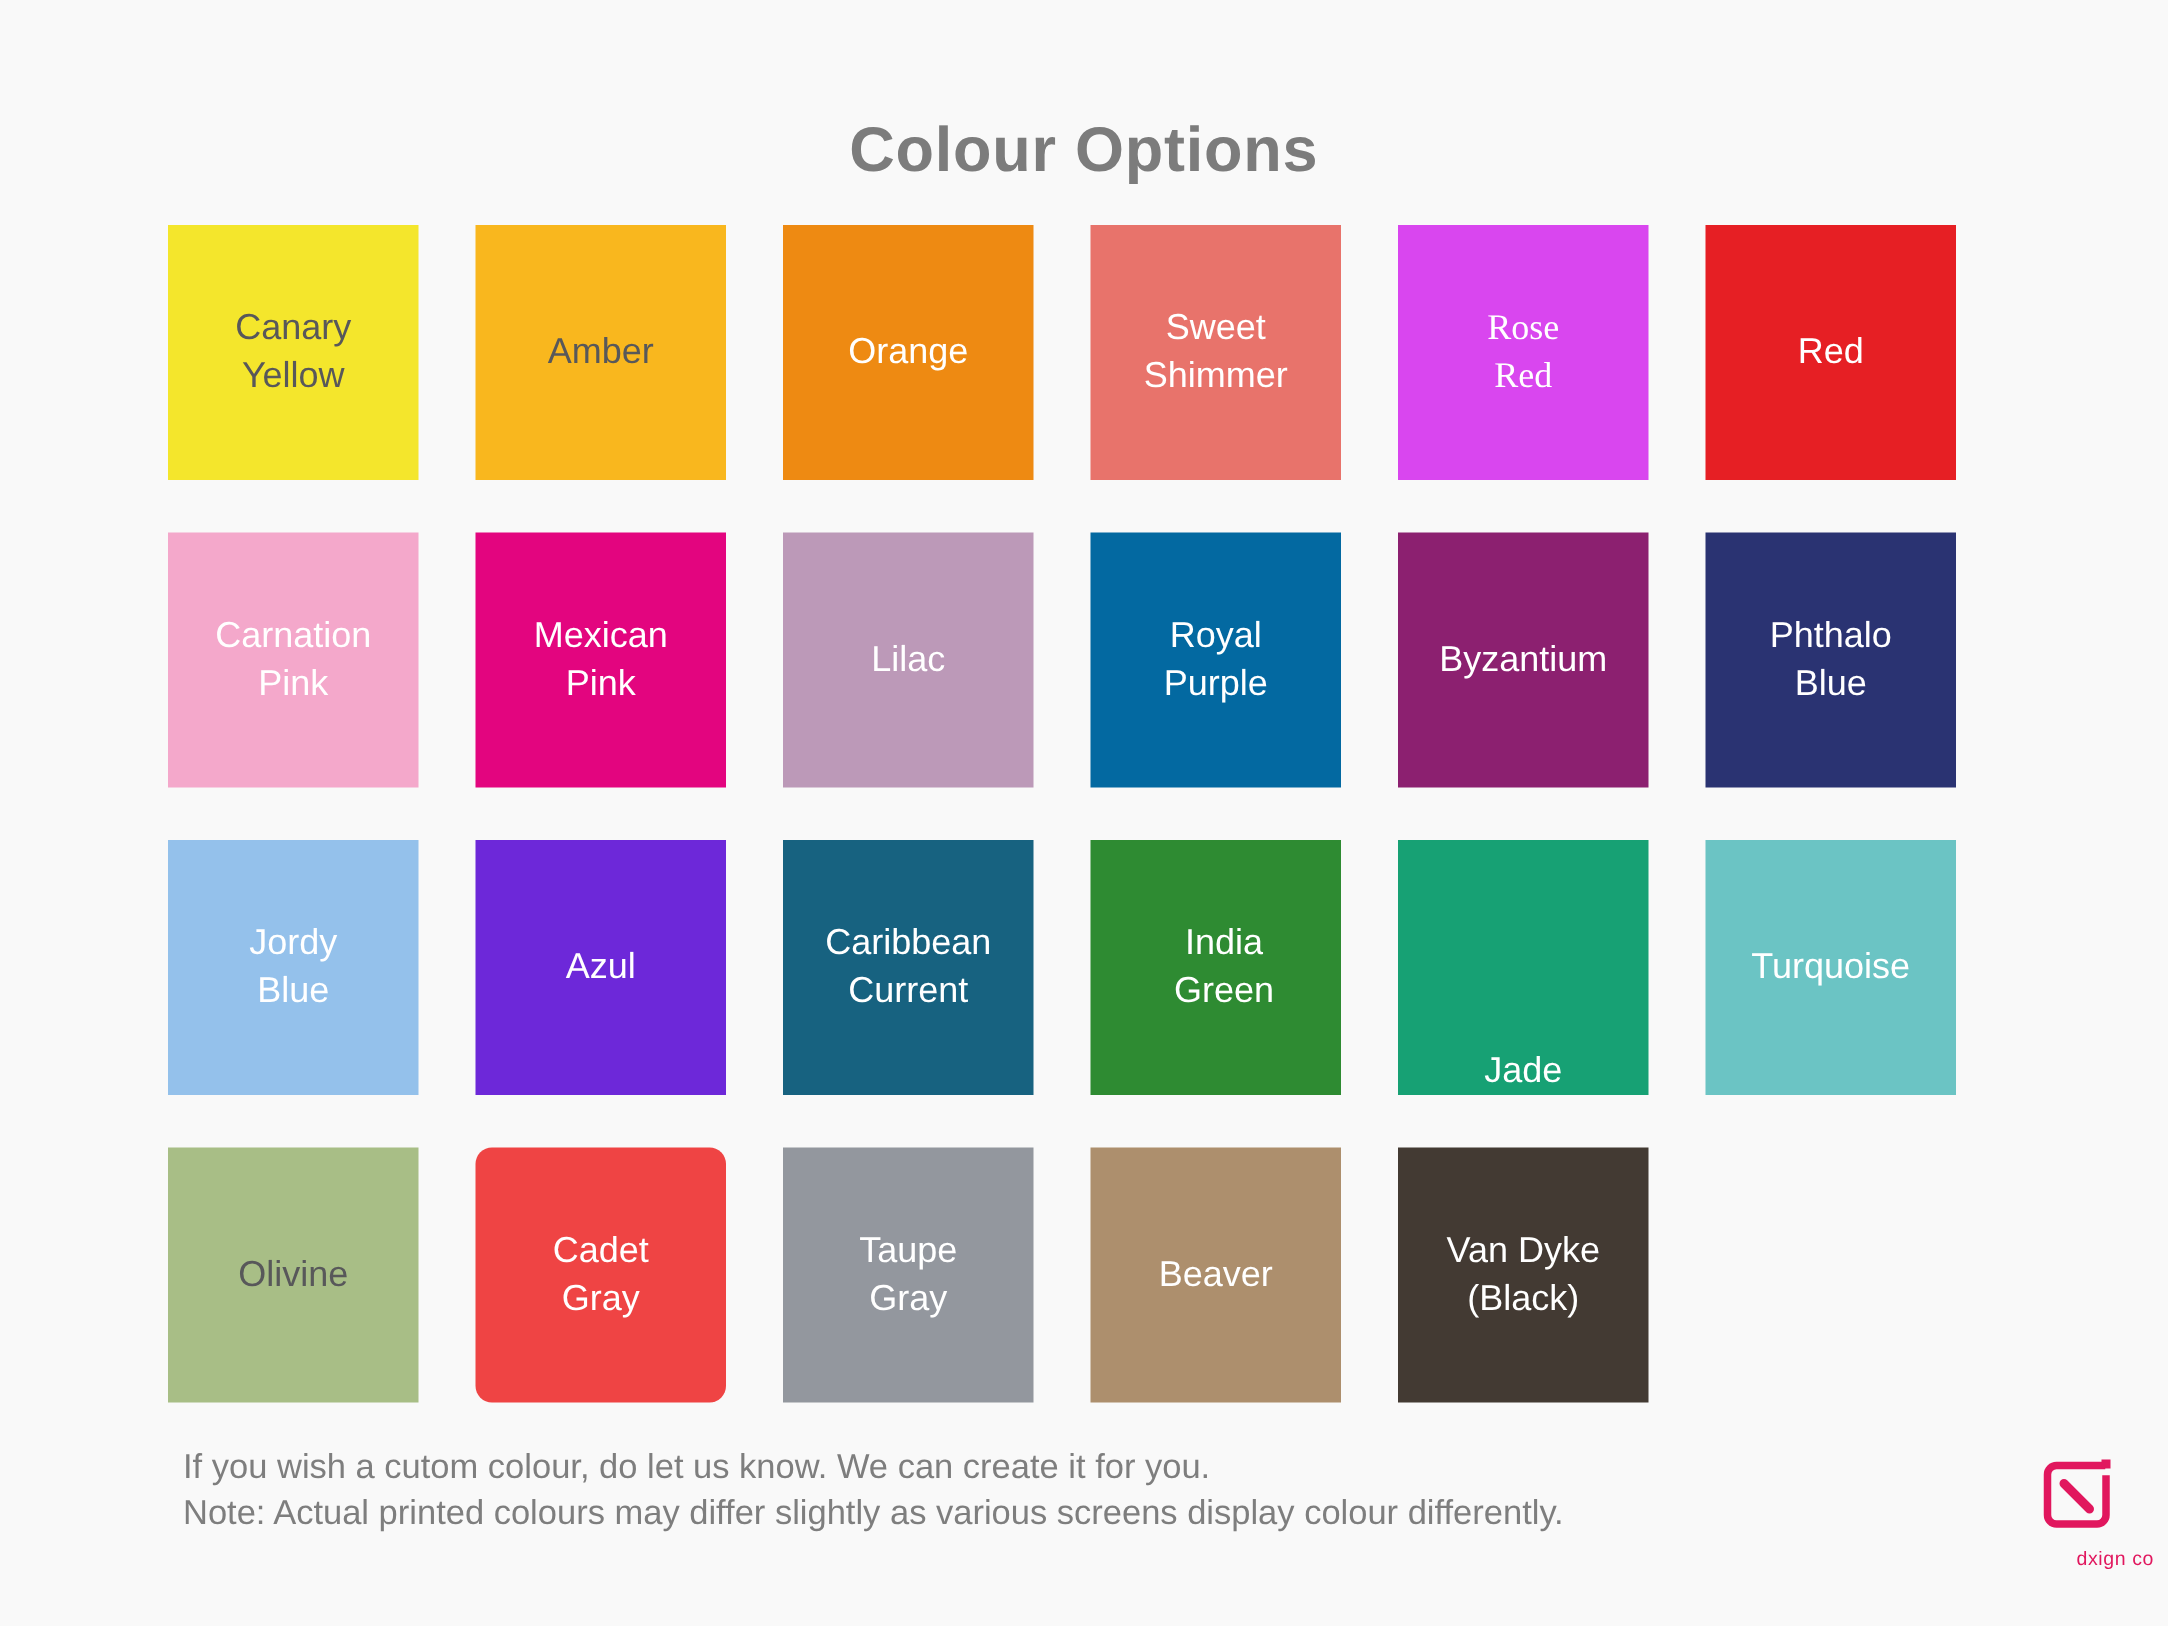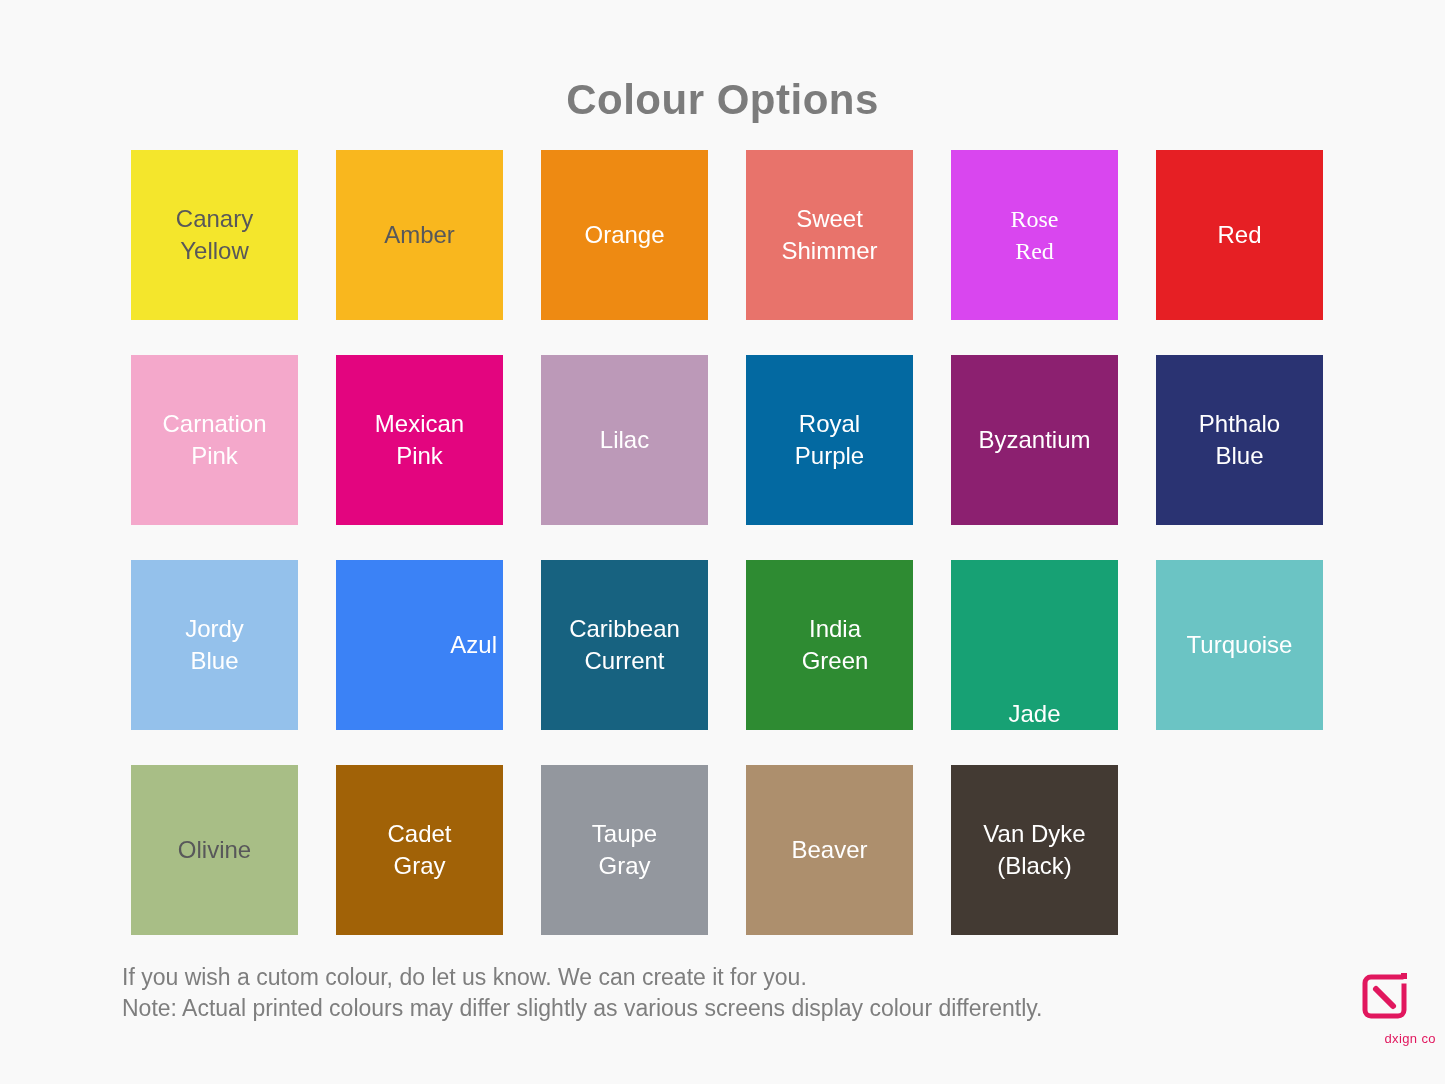--- a/index.html
+++ b/index.html
@@ -23,21 +23,21 @@
     text-align: center;
     font-size: 42px;
     font-weight: bold;
     color: #7C7C7C;
     letter-spacing: 0.5px;
   }
 
   #swatch-grid {
     position: absolute;
     top: 150px;
-    left: 131px;
+    left: 112px;
     width: 1190px;
     display: grid;
     grid-template-columns: repeat(6, 167px);
     grid-template-rows: repeat(4, 170px);
     column-gap: 38px;
     row-gap: 35px;
   }
 
   .swatch {
     width: 167px;
@@ -133,41 +133,41 @@
       <span class="swatch-label" style="color: rgb(255, 255, 255);">Byzantium</span>
     </div>
     <div class="swatch" style="background: rgb(42, 51, 114);">
       <span class="swatch-label" style="color: rgb(255, 255, 255);">Phthalo
 Blue</span>
     </div>
     <div class="swatch" style="background: rgb(148, 193, 235);">
       <span class="swatch-label" style="color: rgb(255, 255, 255);">Jordy
 Blue</span>
     </div>
-    <div class="swatch" style="background: #3b82f6; justify-content: flex-end;">
+    <div class="swatch" style="background: #6d28d9;">
       <span class="swatch-label" style="color: rgb(255, 255, 255);">Azul</span>
     </div>
     <div class="swatch" style="background: rgb(23, 98, 128);">
       <span class="swatch-label" style="color: rgb(255, 255, 255);">Caribbean
 Current</span>
     </div>
     <div class="swatch" style="background: rgb(46, 139, 50); padding-left: 11px;">
       <span class="swatch-label" style="color: rgb(255, 255, 255);">India
 Green</span>
     </div>
     <div class="swatch" style="background: rgb(23, 161, 116); align-items: flex-end;">
       <span class="swatch-label" style="color: rgb(255, 255, 255);">Jade</span>
     </div>
     <div class="swatch" style="background: rgb(107, 196, 196);">
       <span class="swatch-label" style="color: rgb(255, 255, 255);">Turquoise</span>
     </div>
     <div class="swatch" style="background: rgb(168, 190, 134);">
       <span class="swatch-label" style="color: rgb(88, 88, 90);">Olivine</span>
     </div>
-    <div class="swatch" style="background: #a16207;">
+    <div class="swatch" style="background: #ef4444; border-radius: 11px;">
       <span class="swatch-label" style="color: rgb(255, 255, 255);">Cadet
 Gray</span>
     </div>
     <div class="swatch" style="background: rgb(147, 151, 158);">
       <span class="swatch-label" style="color: rgb(255, 255, 255);">Taupe
 Gray</span>
     </div>
     <div class="swatch" style="background: rgb(173, 143, 109);">
       <span class="swatch-label" style="color: rgb(255, 255, 255);">Beaver</span>
     </div>

